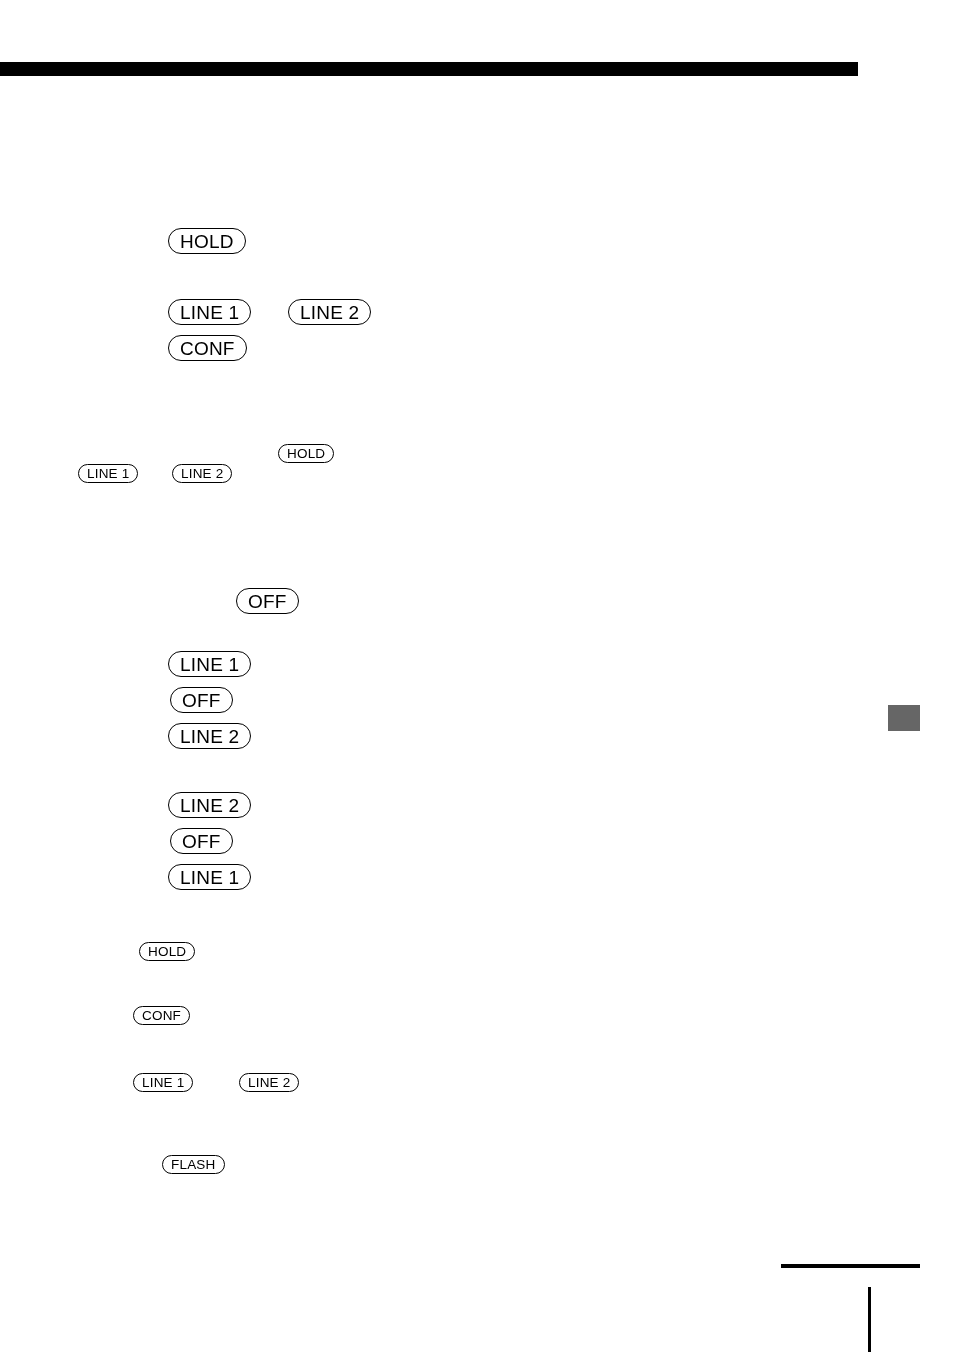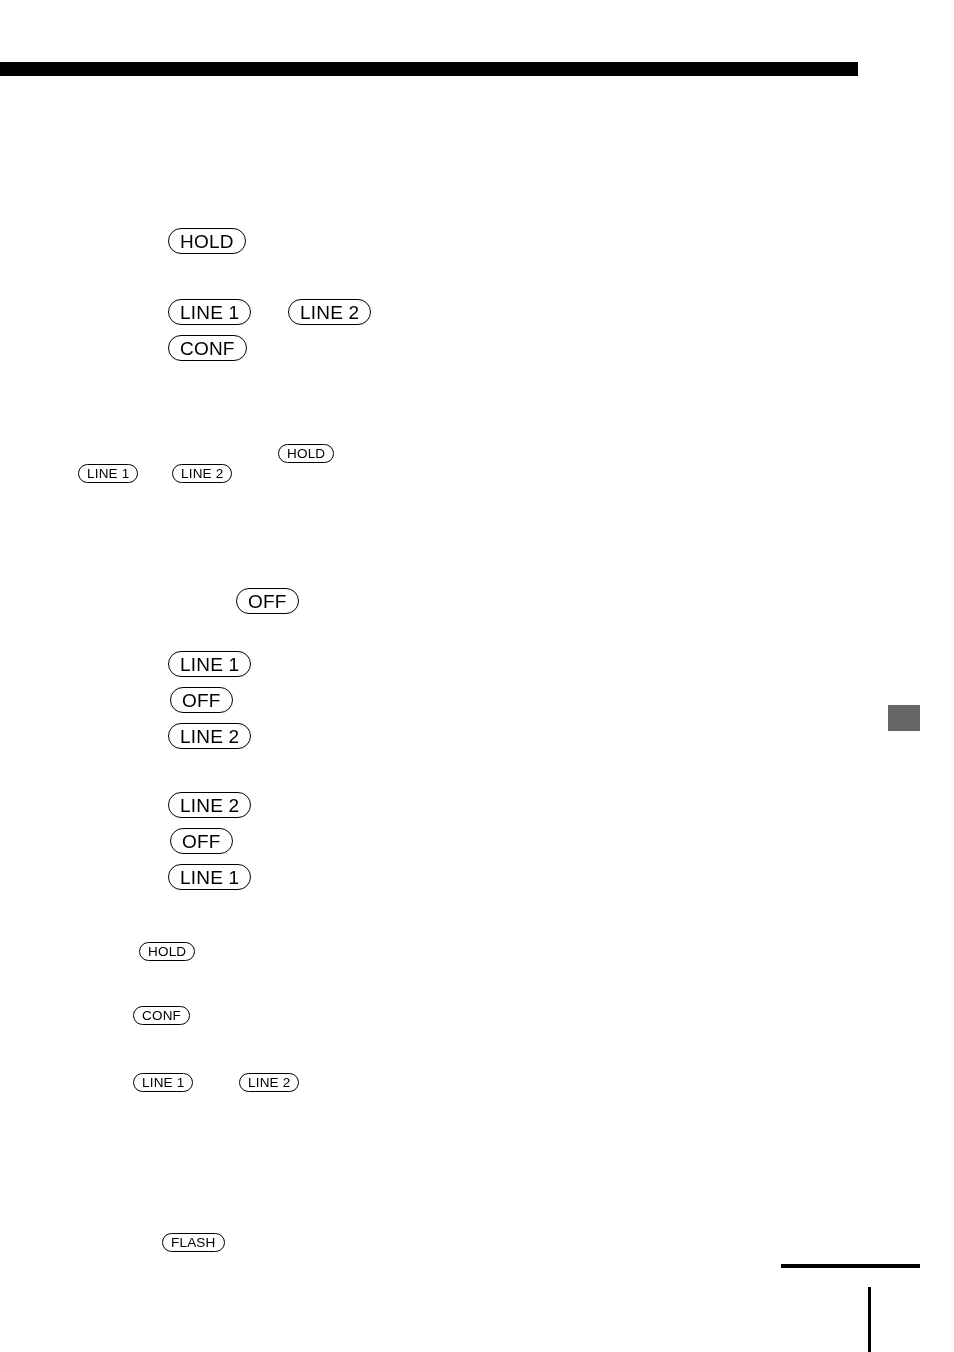--- a/index.html
+++ b/index.html
@@ -132,21 +132,21 @@
       </div>
       <div class="key sm" style="left: 133px; top: 1006px;">
         <span class="lbl">CONF</span>
       </div>
       <div class="key sm" style="left: 133px; top: 1073px;">
         <span class="lbl">LINE 1</span>
       </div>
       <div class="key sm" style="left: 239px; top: 1073px;">
         <span class="lbl">LINE 2</span>
       </div>
-      <div class="key sm" style="left: 162px; top: 1233px;">
+      <div class="key sm" style="left: 162px; top: 1155px;">
         <span class="lbl">FLASH</span>
       </div>
     </div>
 
   <div class="footer-rule-h" style="left: 781px; top: 1264px; width: 173px; height: 4px; background: rgb(0, 0, 0);"></div>
 
   <div class="footer-rule-v" style="left: 868px; top: 1287px; width: 3px; height: 65px; background: rgb(0, 0, 0);"></div>
 
 </div>
 

